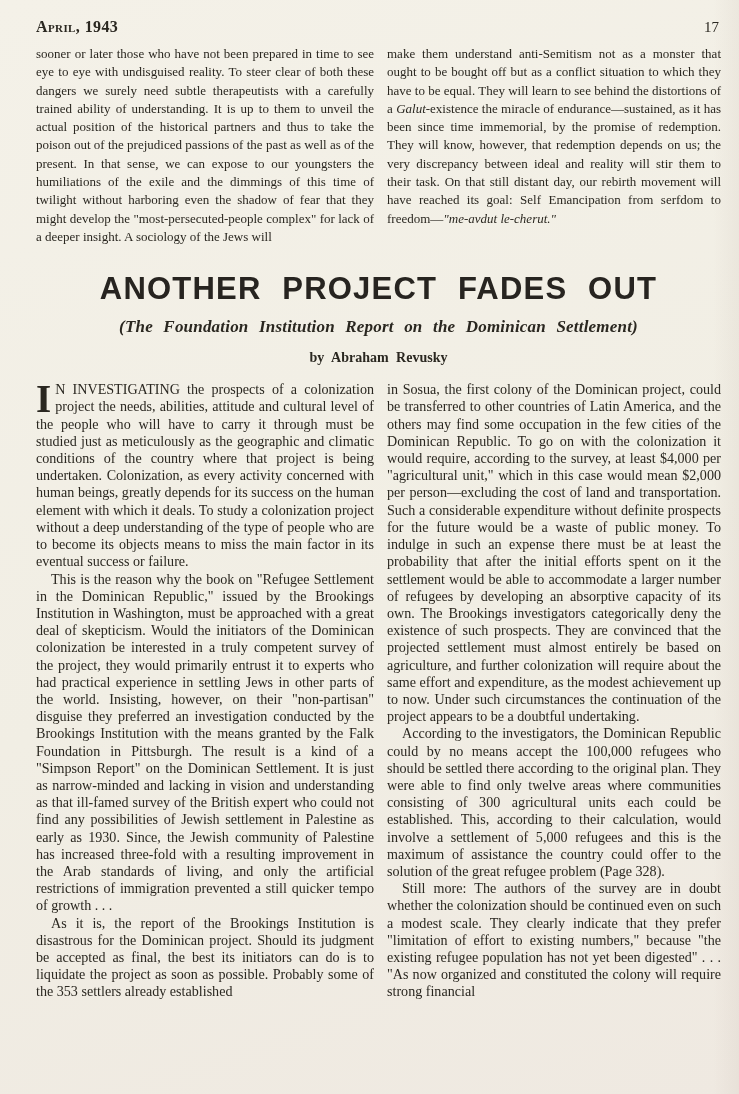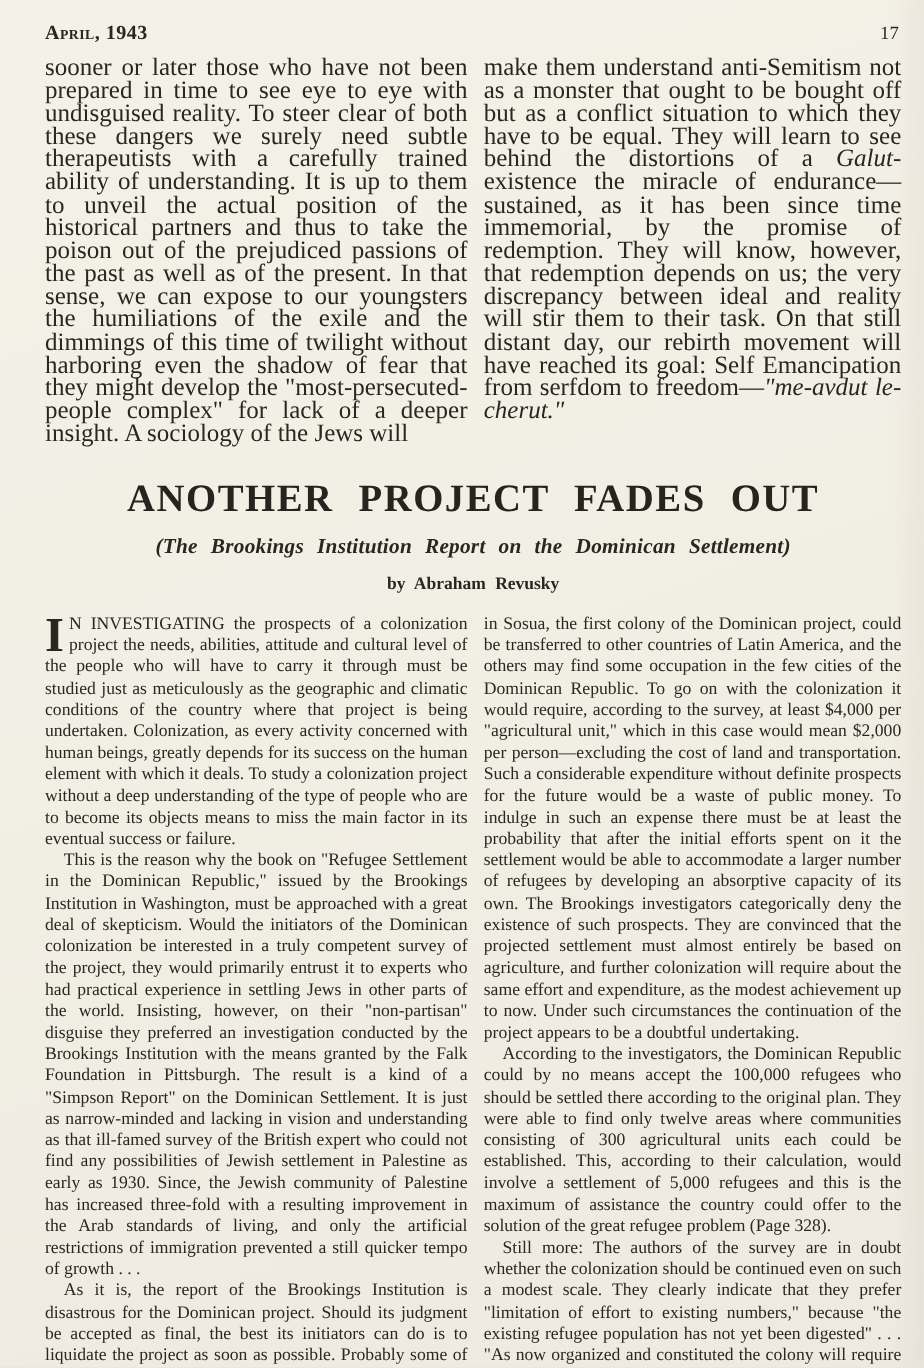--- a/index.html
+++ b/index.html
@@ -32,28 +32,28 @@
   }
   .pagenum { font-size: 15px; padding-right: 2px; }
 
   .twocol { display: flex; gap: 13px; }
   .col-l { width: 338px; flex: 0 0 338px; }
   .col-r { width: 334px; flex: 0 0 334px; }
 
   .topcol p, .artcol p {
     margin: 0; text-align: justify; hyphens: auto;
   }
-  .topcol p { font-size: 20px; line-height: 18.3px; }
+  .topcol p { font-size: 13px; line-height: 18.3px; }
   .artcol p { font-size: 14.1px; line-height: 17.2px; }
   p.indent { text-indent: 15px; }
   .ital { font-style: italic; margin-top: 40px; }
 
   .headline-block { text-align: center; margin: 25px 0 14px 0; }
   .art-title {
-    font-family: Liberation Serif, serif;
+    font-family: Liberation Sans, sans-serif;
     font-weight: 700; font-size: 31px; letter-spacing: 1.2px; word-spacing: 11px;
     color: #272420; margin: 0 0 10px 0;
   }
   .art-subtitle {
     font-weight: bold; font-style: italic; font-size: 17px;
     word-spacing: 6px; letter-spacing: .2px; margin: 0 0 13px 0;
   }
   .art-byline {
     font-weight: bold; font-size: 14px; word-spacing: 4px; margin: 0 0 15px 0;
   }
@@ -78,21 +78,21 @@
     <div class="col-l topcol">
         <p><span>sooner or later those who have not been prepared in time to see eye to eye with undisguised reality. To steer clear of both these dangers we surely need subtle therapeutists with a carefully trained ability of understanding. It is up to them to unveil the actual position of the historical partners and thus to take the poison out of the prejudiced passions of the past as well as of the present. In that sense, we can expose to our youngsters the humiliations of the exile and the dimmings of this time of twilight without harboring even the shadow of fear that they might develop the "most-persecuted-people complex" for lack of a deeper insight. A sociology of the Jews will</span></p>
       </div>
     <div class="col-r topcol">
         <p><span>make them understand anti-Semitism not as a monster that ought to be bought off but as a conflict situation to which they have to be equal. They will learn to see behind the distortions of a </span><span class="ital">Galut</span><span>-existence the miracle of endurance—sustained, as it has been since time immemorial, by the promise of redemption. They will know, however, that redemption depends on us; the very discrepancy between ideal and reality will stir them to their task. On that still distant day, our rebirth movement will have reached its goal: Self Emancipation from serfdom to freedom—</span><span class="ital">"me-avdut le-cherut."</span></p>
       </div>
   </div>
 
   <div class="headline-block">
     <h1 class="art-title">ANOTHER PROJECT FADES OUT</h1>
-    <div class="art-subtitle">(<span>The Brookings Institution Report on the Dominican Settlement</span>)</div>
+    <div class="art-subtitle">(<span>The Foundation Institution Report on the Dominican Settlement</span>)</div>
     <div class="art-byline">by Abraham Revusky</div>
   </div>
 
   <div class="twocol">
     <div class="col-l artcol">
         <p><span class="dropcap">I</span><span>N INVESTIGATING the prospects of a colonization project the needs, abilities, attitude and cultural level of the people who will have to carry it through must be studied just as meticulously as the geographic and climatic conditions of the country where that project is being undertaken. Colonization, as every activity concerned with human beings, greatly depends for its success on the human element with which it deals. To study a colonization project without a deep understanding of the type of people who are to become its objects means to miss the main factor in its eventual success or failure.</span></p>
         <p class="indent"><span>This is the reason why the book on "Refugee Settlement in the Dominican Republic," issued by the Brookings Institution in Washington, must be approached with a great deal of skepticism. Would the initiators of the Dominican colonization be interested in a truly competent survey of the project, they would primarily entrust it to experts who had practical experience in settling Jews in other parts of the world. Insisting, however, on their "non-partisan" disguise they preferred an investigation conducted by the Brookings Institution with the means granted by the Falk Foundation in Pittsburgh. The result is a kind of a "Simpson Report" on the Dominican Settlement. It is just as narrow-minded and lacking in vision and understanding as that ill-famed survey of the British expert who could not find any possibilities of Jewish settlement in Palestine as early as 1930. Since, the Jewish community of Palestine has increased three-fold with a resulting improvement in the Arab standards of living, and only the artificial restrictions of immigration prevented a still quicker tempo of growth . . .</span></p>
         <p class="indent"><span>As it is, the report of the Brookings Institution is disastrous for the Dominican project. Should its judgment be accepted as final, the best its initiators can do is to liquidate the project as soon as possible. Probably some of the 353 settlers already established</span></p>
       </div>
     <div class="col-r artcol">

